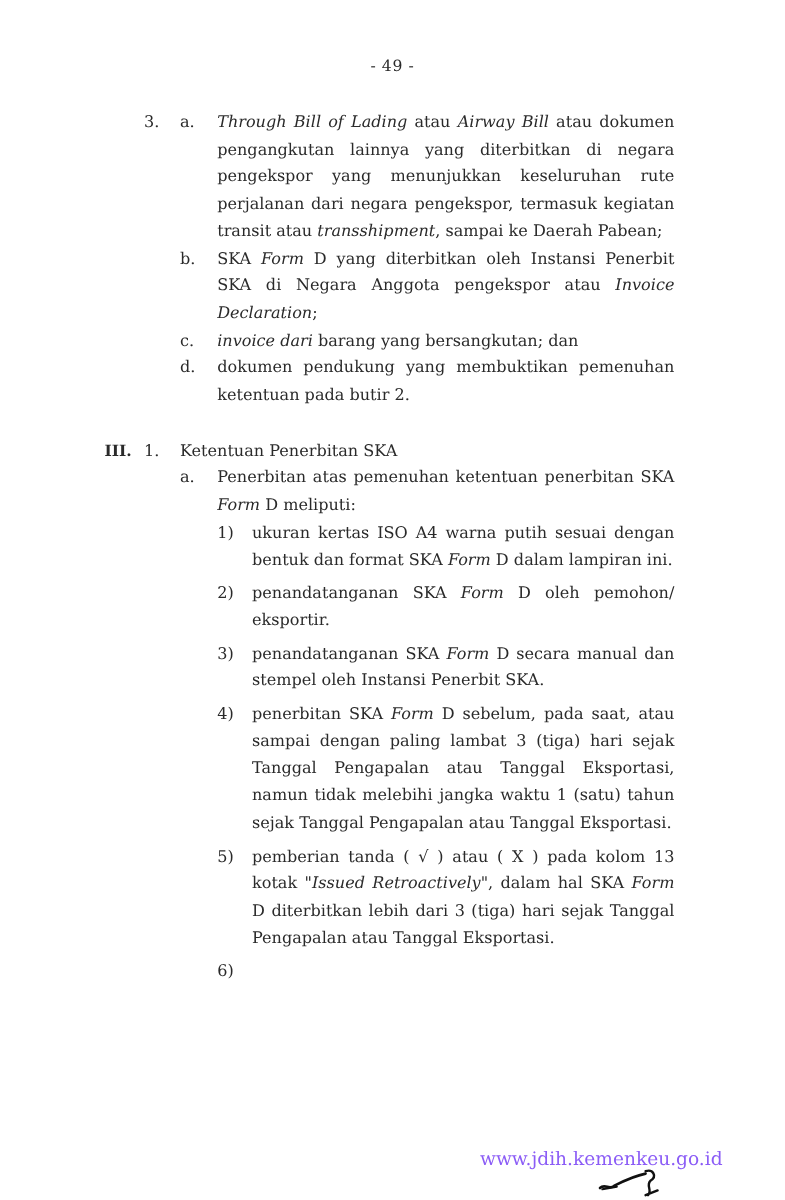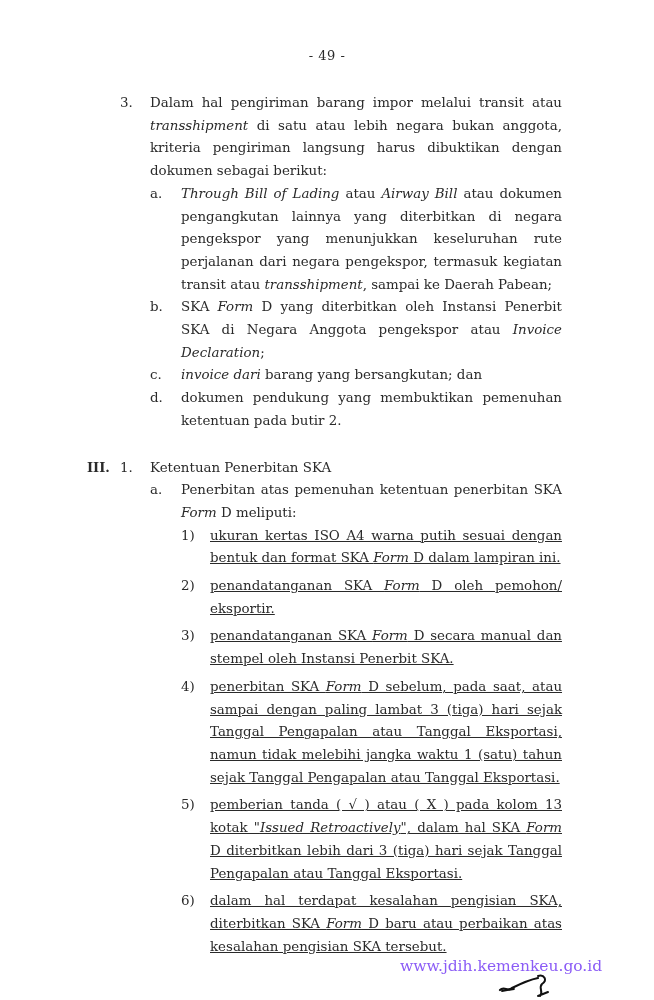--- a/index.html
+++ b/index.html
@@ -17,21 +17,21 @@
     font-size: 13.4px; line-height: 22.7px;
   }
   .item { position: relative; }
   .marker { position: absolute; }
   .text { text-align: justify; }
   .lvl1 .marker { left: 120px; }
   .lvl1 > .text { margin-left: 150px; width: 412px; }
   .lvl2 .marker { left: 150px; }
   .lvl2 > .text { margin-left: 181px; width: 381px; }
   .lvl3 .marker { left: 181px; }
-  .lvl3 > .text { margin-left: 210px; width: 352px; text-decoration: underline; }
+  .lvl3 > .text { margin-left: 210px; width: 352px; }
   .lvl3 { margin-bottom: 5px; }
   i { font-style: italic; }
   .section-heading {
     position: relative; margin-top: 24px; font-weight: bold; font-size: 13px;
   }
   .section-heading .marker { left: 87px; }
   .section-heading .text { margin-left: 119px; }
   .footer-url {
     position: absolute; top: 957px; left: 400px;
     font-size: 15.5px; color: #8b5cf6;
@@ -43,21 +43,20 @@
 </style>
 </head>
 <body>
 
 <div class="page-number">- 49 -</div>
 
 <div class="content">
 
   <div class="item lvl1">
     <span class="marker">3.</span>
-    <div class="text"><span>Dalam hal pengiriman barang impor melalui transit atau </span><i>transshipment</i><span> di satu atau lebih negara bukan anggota, kriteria pengiriman langsung harus dibuktikan dengan dokumen sebagai berikut:</span></div>
   </div>
 
   <div class="item lvl2">
     <span class="marker">a.</span>
     <div class="text"><i>Through Bill of Lading</i><span> atau </span><i>Airway Bill</i><span> atau dokumen pengangkutan lainnya yang diterbitkan di negara pengekspor yang menunjukkan keseluruhan rute perjalanan dari negara pengekspor, termasuk kegiatan transit atau </span><i>transshipment</i><span>, sampai ke Daerah Pabean;</span></div>
   </div>
 
   <div class="item lvl2">
     <span class="marker">b.</span>
     <div class="text"><span>SKA </span><i>Form</i><span> D yang diterbitkan oleh Instansi Penerbit SKA di Negara Anggota pengekspor atau </span><i>Invoice Declaration</i><span>;</span></div>
@@ -107,21 +106,20 @@
     <div class="text"><span>penerbitan SKA </span><i>Form</i><span> D sebelum, pada saat, atau sampai dengan paling lambat 3 (tiga) hari sejak Tanggal Pengapalan atau Tanggal Eksportasi, namun tidak melebihi jangka waktu 1 (satu) tahun sejak Tanggal Pengapalan atau Tanggal Eksportasi.</span></div>
   </div>
 
   <div class="item lvl3">
     <span class="marker">5)</span>
     <div class="text"><span>pemberian tanda ( √ ) atau ( X ) pada kolom 13 kotak "</span><i>Issued Retroactively</i><span>", dalam hal SKA </span><i>Form</i><span> D diterbitkan lebih dari 3 (tiga) hari sejak Tanggal Pengapalan atau Tanggal Eksportasi.</span></div>
   </div>
 
   <div class="item lvl3">
     <span class="marker">6)</span>
-    <div class="text"><span>dalam hal terdapat kesalahan pengisian SKA, diterbitkan SKA </span><i>Form</i><span> D baru atau perbaikan atas kesalahan pengisian SKA tersebut.</span></div>
   </div>
 
 </div>
 
 <a class="footer-url">www.jdih.kemenkeu.go.id</a>
 
 <svg class="signature" viewBox="0 0 60 26">
   <path d="M2 18 C6 14, 10 20, 14 16 C22 12, 30 8, 40 6" stroke="#111" stroke-width="2.2" fill="none" stroke-linecap="round"></path>
   <path d="M4 19 L16 17" stroke="#111" stroke-width="1.8" fill="none" stroke-linecap="round"></path>
   <path d="M40 4 C46 2, 50 8, 44 12 C40 16, 46 20, 42 24 M40 24 L50 20" stroke="#111" stroke-width="2" fill="none" stroke-linecap="round"></path>

